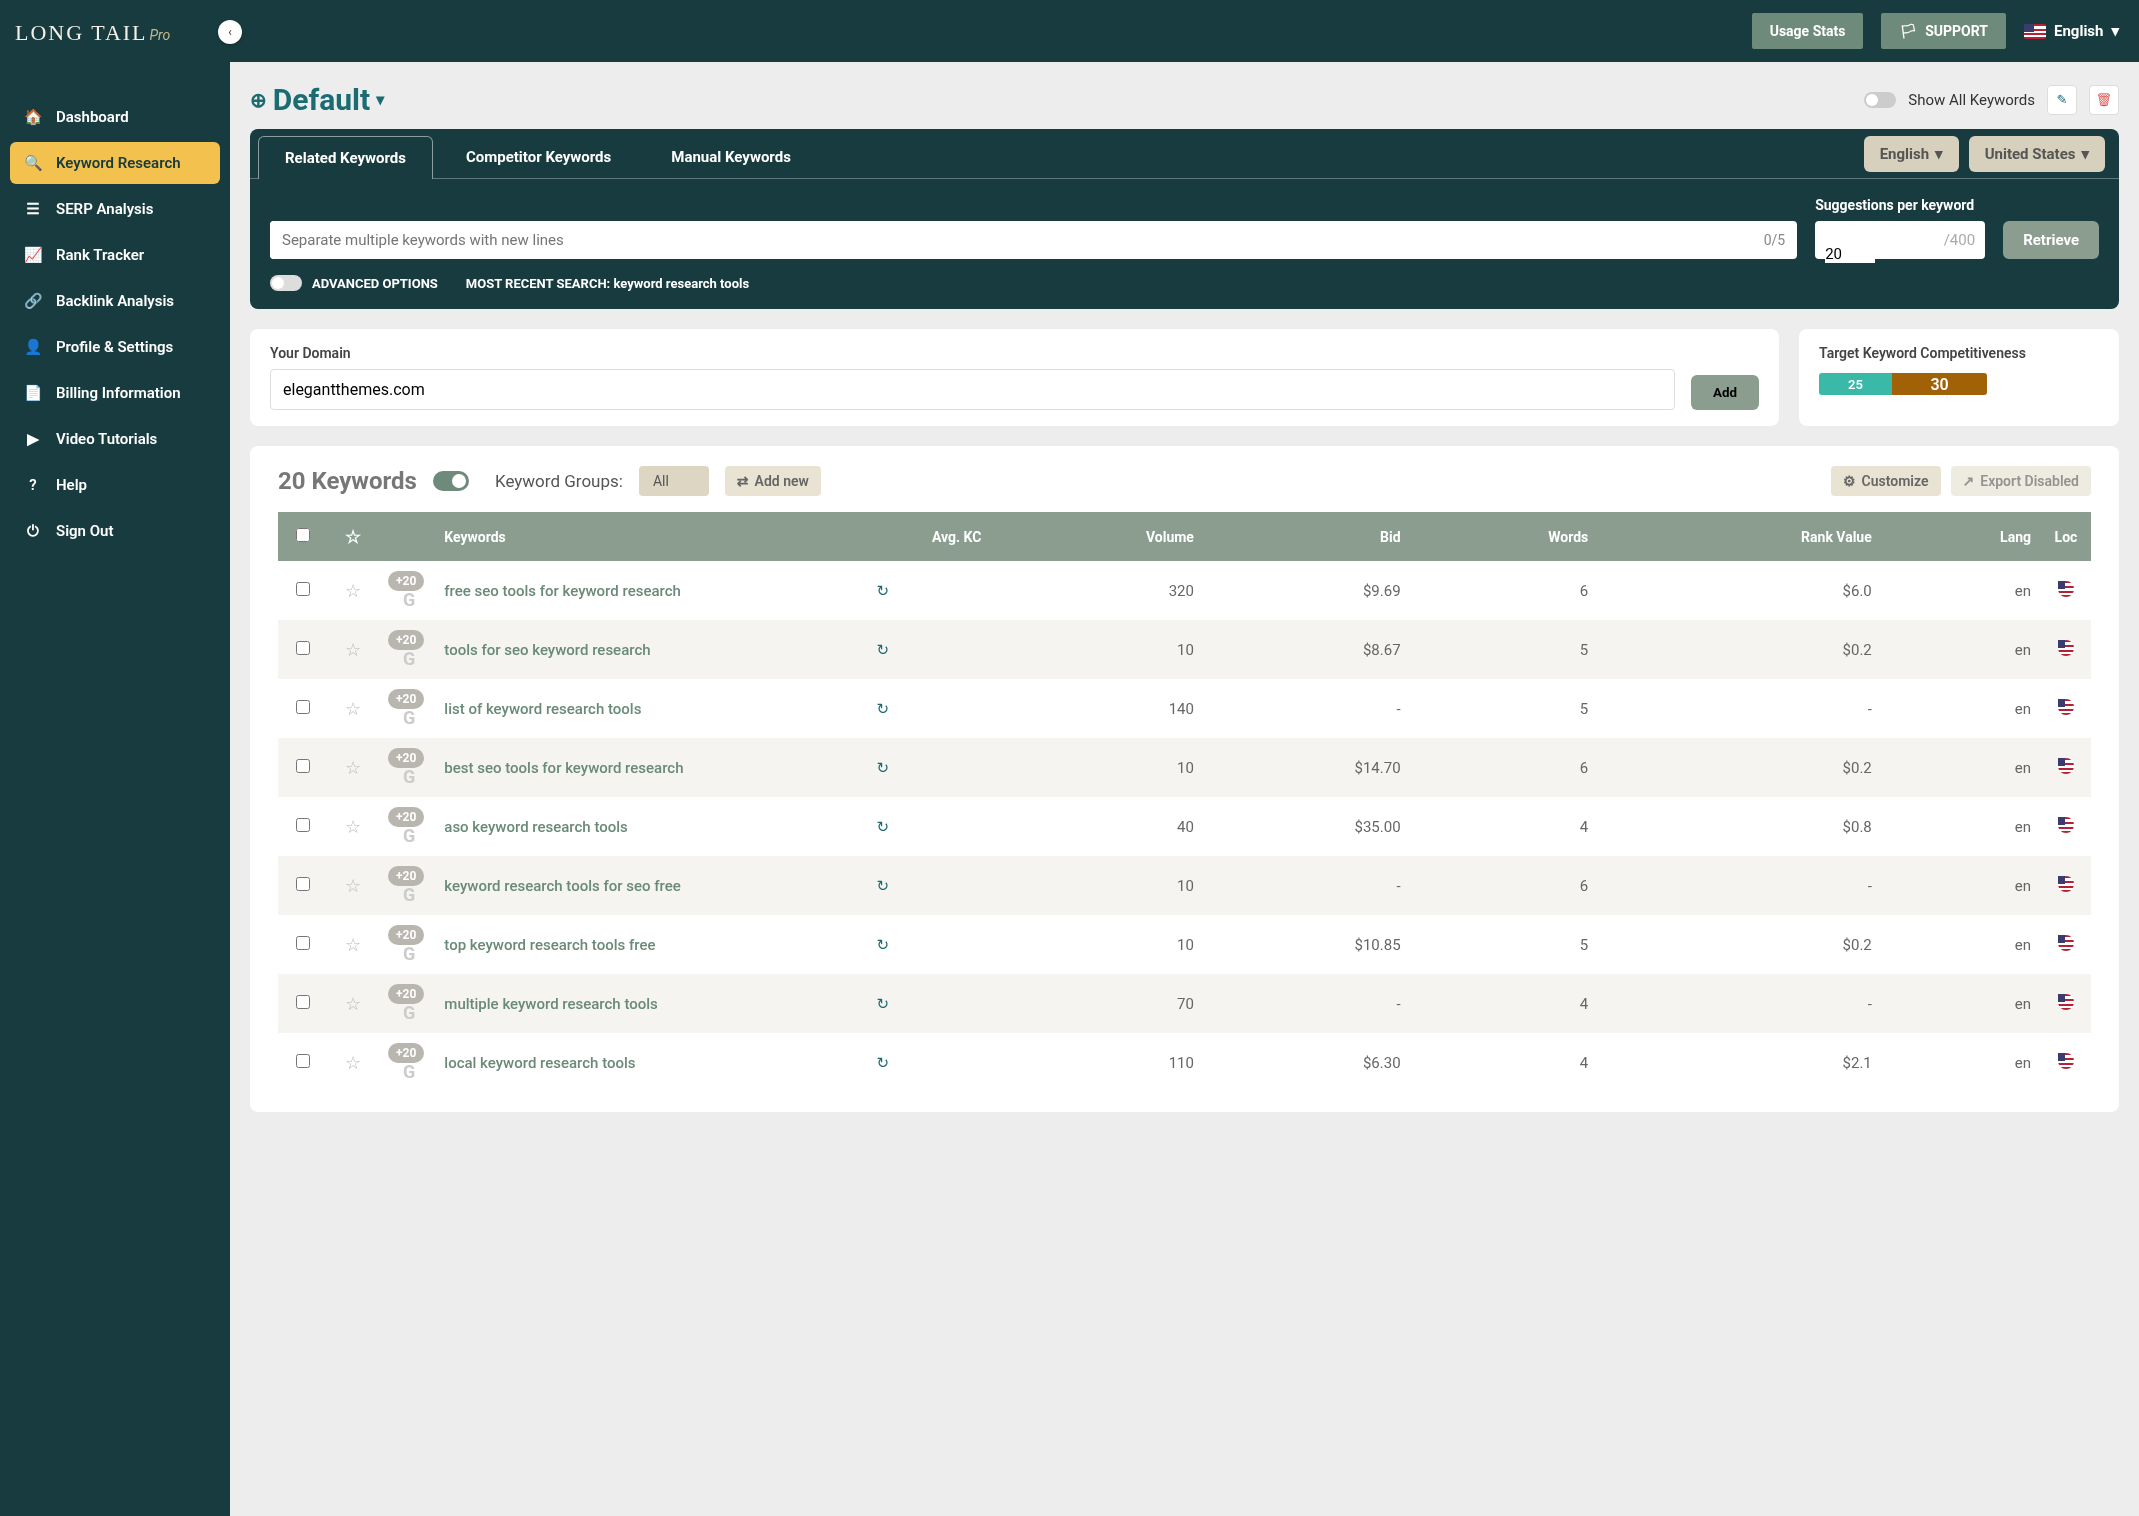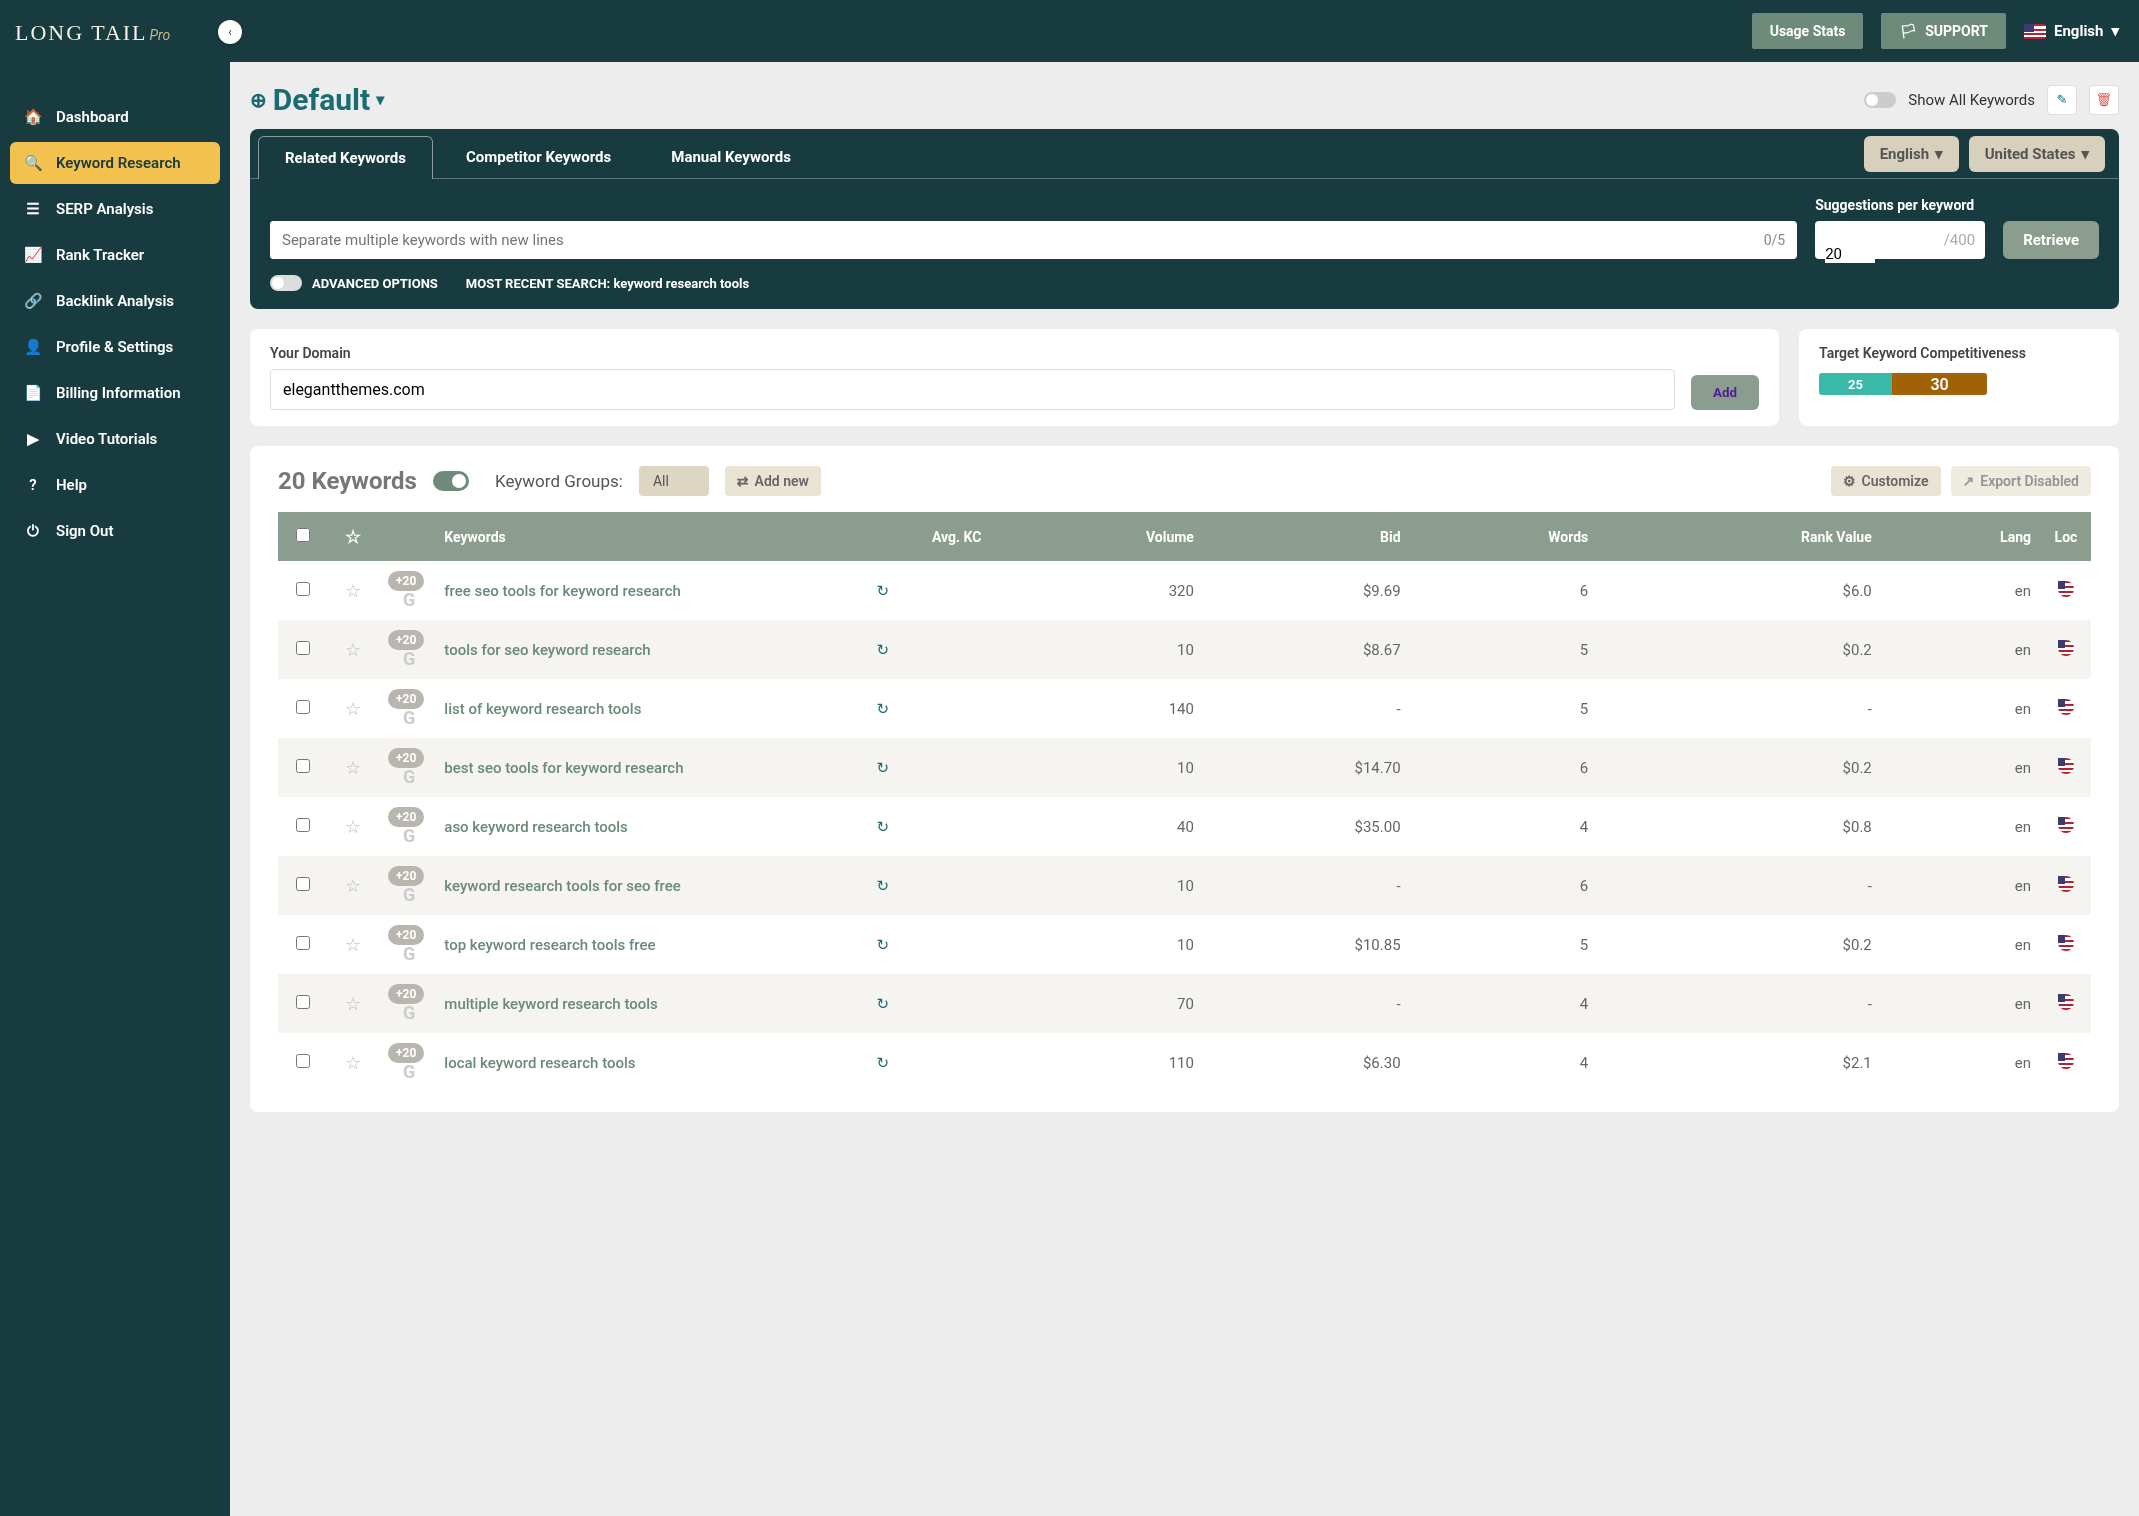--- a/index.html
+++ b/index.html
@@ -67,21 +67,21 @@
 .adv-row { display: flex; align-items: center; gap: 28px; margin-top: 16px; color: #fff; font-size: 13px; font-weight: 700; }
 .adv-toggle-wrap { display: flex; align-items: center; gap: 10px; }
 .recent { font-weight: 700; }
 
 
 .row2 { display: flex; gap: 20px; margin-top: 20px; }
 .domain-card { flex: 1; background: #fff; border-radius: 8px; padding: 16px 20px; display: flex; align-items: flex-end; gap: 16px; }
 .domain-col { flex: 1; }
 .domain-label { font-size: 14px; color: #444; font-weight: 600; margin-bottom: 8px; display: block; }
 .domain-input { width: 100%; border: 1px solid #ddd; border-radius: 4px; padding: 10px 12px; font-size: 16px; }
-.add-btn { background: #8a9d8f; color: #4c1d95; border: none; padding: 10px 22px; border-radius: 6px; font-weight: 700; cursor: pointer; }
+.add-btn { background: #8a9d8f; color: #000000; border: none; padding: 10px 22px; border-radius: 6px; font-weight: 700; cursor: pointer; }
 
 .tkc-card { width: 320px; background: #fff; border-radius: 8px; padding: 16px 20px; }
 .tkc-label { font-size: 14px; color: #444; font-weight: 600; margin-bottom: 12px; display: block; }
 .tkc-bar { display: flex; height: 22px; border-radius: 3px; overflow: hidden; width: 60%; }
 .tkc-seg1 { background: #3ab9a8; flex: 1; display: flex; align-items: center; justify-content: center; color: #fff; font-size: 13px; font-weight: 600; }
 .tkc-seg2 { background: #a16207; flex: 1.3; display: flex; align-items: center; justify-content: center; color: #fff; font-size: 16px; font-weight: 600; }
 
 
 .kw-card { background: #fff; border-radius: 8px; margin-top: 20px; padding: 14px 0 0; }
 .kw-hdr { display: flex; align-items: center; padding: 6px 28px 16px; gap: 16px; }

